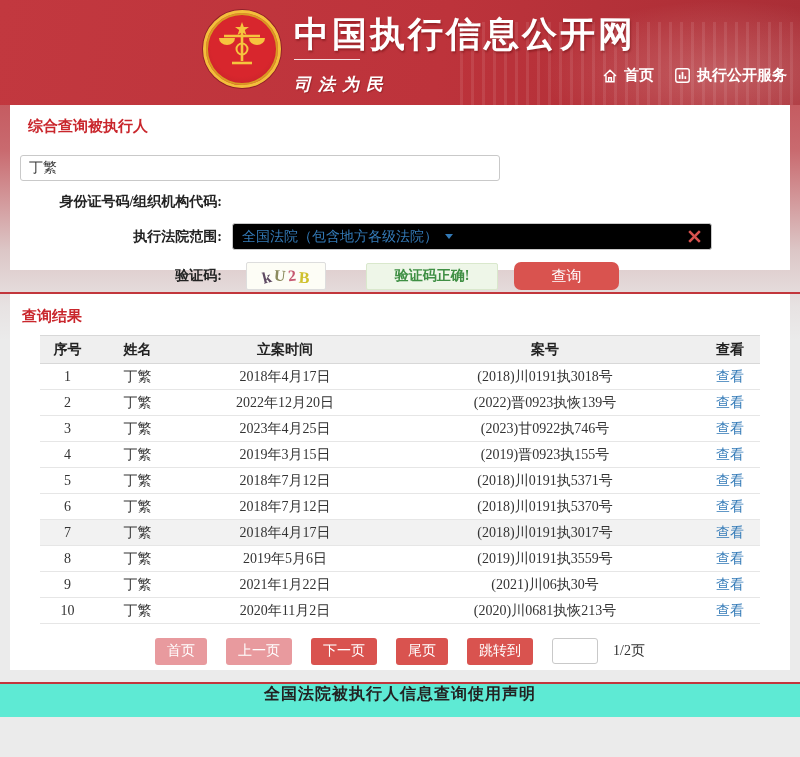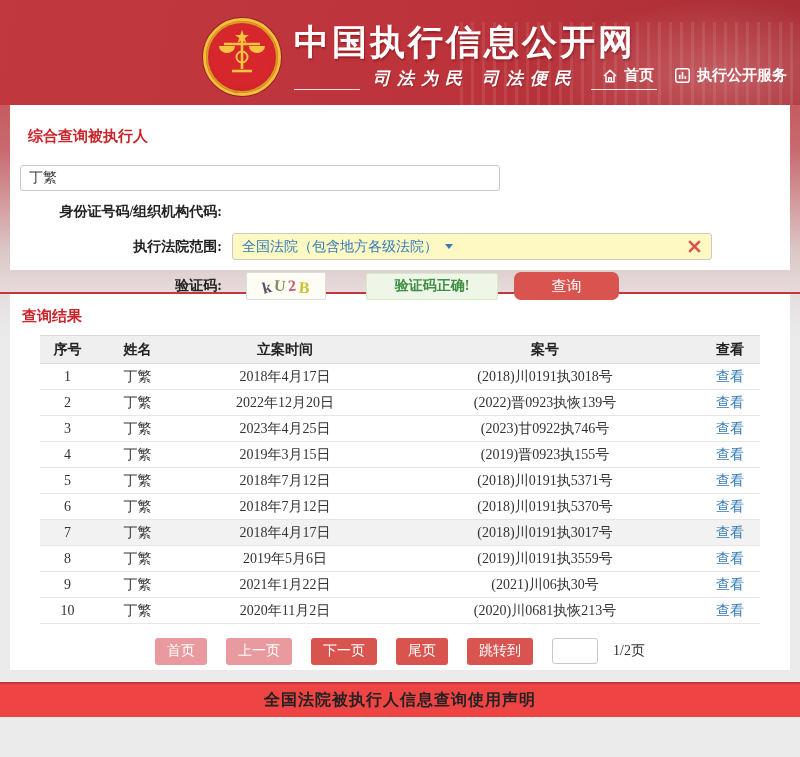--- a/index.html
+++ b/index.html
@@ -10,48 +10,48 @@
     background:linear-gradient(180deg,#bc3a41 0px,#c96a6f 150px,#dcc6c6 250px,#e7e2e2 305px,#ebebeb 340px,#ebebeb 100%);
   }
 
   
   .header{height:105px;background:linear-gradient(100deg,#c2383f 0%,#bd333b 55%,#a92e36 100%);position:relative;overflow:hidden;}
   .header::before{content:"";position:absolute;right:-20px;top:22px;width:360px;height:90px;
     background:repeating-linear-gradient(90deg,rgba(255,255,255,.16) 0 3px,rgba(255,255,255,0) 3px 11px);
     opacity:.55;}
   .header::after{content:"";position:absolute;right:0;top:0;width:260px;height:105px;
     background:radial-gradient(ellipse at 70% 70%,rgba(255,230,225,.25),rgba(255,255,255,0) 70%);}
-  .brand{position:absolute;left:203px;top:18px;display:flex;align-items:flex-start;gap:13px;z-index:2;}
+  .brand{position:absolute;left:203px;top:10px;display:flex;align-items:flex-start;gap:13px;z-index:2;}
   .emblem{width:78px;height:78px;border-radius:50%;flex:none;
     background:radial-gradient(circle at 50% 45%,#d8262d 0 58%,#b81f26 100%);
     border:3px solid #f3bf3b;box-shadow:inset 0 0 0 2px #d89b22, 0 0 0 1px #8e2228;
     display:flex;align-items:center;justify-content:center;}
   .titles{padding-top:4px;}
   .site-title{font-family:"Liberation Sans","DejaVu Sans",sans-serif;font-weight:bold;font-size:35px;
     color:#fff;letter-spacing:3px;line-height:1.15;text-shadow:1px 2px 2px rgba(80,0,0,.35);white-space:nowrap;}
-  .slogan{display:flex;align-items:flex-end;justify-content:center;gap:13px;margin-top:5px;color:#fff;}
+  .slogan{display:flex;align-items:flex-start;justify-content:center;gap:13px;margin-top:5px;color:#fff;flex-direction:column;}
   .slogan .stext{font-style:italic;font-weight:bold;font-size:17px;letter-spacing:7px;text-shadow:1px 1px 1px rgba(80,0,0,.3);}
   .slogan .sline{width:66px;height:1px;background:rgba(255,255,255,.85);}
   .nav{position:absolute;right:13px;top:66px;display:flex;gap:20px;align-items:center;z-index:3;
     font-family:"Liberation Sans","DejaVu Sans",sans-serif;}
   .nav a{color:#fff;text-decoration:none;display:flex;align-items:center;gap:6px;font-size:15px;font-weight:bold;}
 
   
   .card{background:#fff;margin:0 10px;}
-  .card1{height:165px;padding-top:22px;}
+  .card1{height:165px;padding-top:12px;}
   .section-title{color:#c9262c;font-weight:bold;font-size:15px;margin-left:18px;}
 
   .form-row{display:flex;align-items:center;margin-top:12px;}
   .form-label{width:212px;text-align:right;font-weight:bold;font-size:14px;color:#222;flex:none;}
   .control{margin-left:10px;display:flex;align-items:center;}
   input.text{height:26px;border:1px solid #c9c9c9;border-radius:3px;padding:0 8px;font-size:14px;
     font-family:inherit;color:#333;background:#fff;outline:none;}
   .input-wide{width:480px;}
   .select-box{width:480px;height:27px;border:1px solid #c9c9c9;border-radius:3px;display:flex;align-items:center;
-    padding:0 9px;position:relative;color:#337ab7;font-size:14px;cursor:pointer;background:#fef9c3;}
+    padding:0 9px;position:relative;color:#337ab7;font-size:14px;cursor:pointer;background:#000000;}
   .caret{width:0;height:0;border-left:4px solid transparent;border-right:4px solid transparent;
     border-top:5px solid #337ab7;margin-left:7px;}
   .clear-x{position:absolute;right:8px;top:4px;cursor:pointer;line-height:0;}
   .captcha-input{width:112px;}
   .captcha-box{width:80px;height:28px;border:1px solid #ddd;background:#fdfdf6;border-radius:2px;
     display:flex;align-items:center;justify-content:center;gap:3px;margin-left:14px;cursor:pointer;}
   .captcha-box span{font-weight:bold;font-size:16px;line-height:1;}
   .cc0{color:#5f4b63;transform:rotate(-14deg) translateY(2px);}
   .cc1{color:#8b8b5e;transform:rotate(6deg);}
   .cc2{color:#c65a72;transform:rotate(-5deg);}
@@ -77,21 +77,21 @@
 
   .pagination{display:flex;justify-content:center;align-items:center;gap:19px;margin-top:14px;
     font-family:inherit;}
   .pg-btn{color:#fff;font-size:14px;padding:5px 12px;border-radius:3px;border:none;font-family:inherit;cursor:pointer;line-height:1.2;}
   .pg-disabled{background:#e89a9e;}
   .pg-active{background:#d9534f;}
   .jump-input{width:46px;height:26px;border:1px solid #c9c9c9;border-radius:3px;outline:none;}
   .page-indicator{font-size:14px;color:#333;margin-left:-4px;}
 
   
-  .footer{background:#ef4444;height:33px;display:flex;align-items:center;justify-content:center;}
+  .footer{background:#5eead4;height:33px;display:flex;justify-content:center;}
   .footer-title{font-weight:bold;font-size:16px;color:#222;letter-spacing:1px;}
 </style>
 </head>
 <body>
 
 <div class="header">
   <div class="brand">
     <div class="emblem">
       <svg width="52" height="56" viewBox="0 0 52 56">
         <g fill="none" stroke="#f6c43e" stroke-width="2.6">

